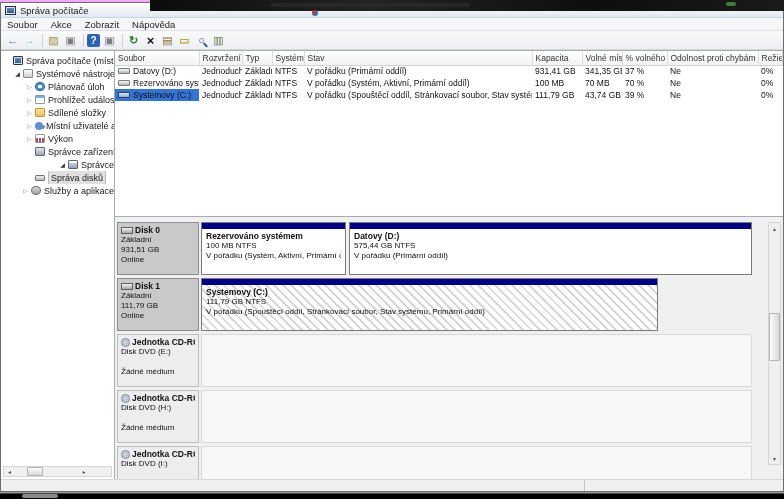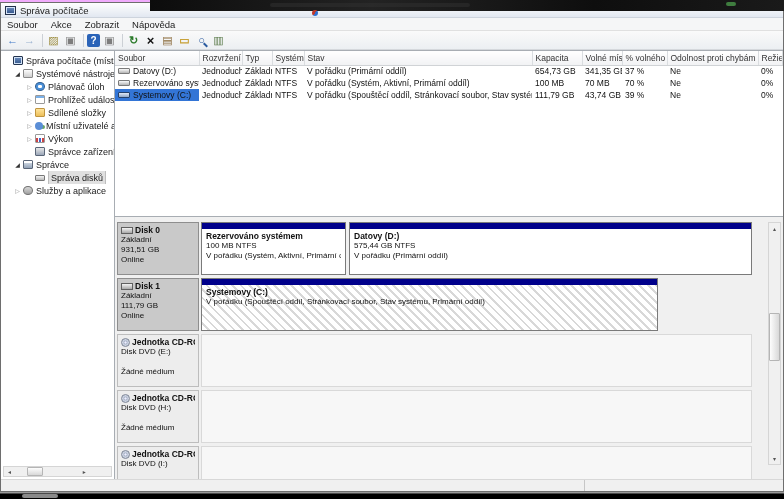--- a/index.html
+++ b/index.html
@@ -46,21 +46,21 @@
   .tb-open::before { content:"▭"; color:#c8a23a; font-weight:bold; }
   .tb-find::before { content:"○"; color:#2a5a9f; font-weight:bold; }
   .tb-find::after { content:""; position:absolute; width:5px; height:2px; background:#2a5a9f; right:1px; bottom:2px; transform:rotate(45deg); }
   .tb-book::before { content:"▥"; color:#5a7a4a; }
 
   .main { flex:1 1 auto; display:flex; border-top:1px solid #a8adb3; min-height:0; }
 
   
   .tree-pane { width:114px; background:#fff; border-right:1px solid #a8adb3; position:relative; padding-top:3px; overflow:hidden; flex:0 0 auto; }
   .titem { display:flex; align-items:center; height:13px; font-size:9px; color:#1a1a1a; white-space:nowrap; overflow:hidden; cursor:default; }
-  .lvl0 { padding-left:2px; } .lvl1 { padding-left:12px; } .lvl2 { padding-left:24px; }
+  .lvl0 { padding-left:2px; } .lvl1 { padding-left:12px;justify-content:flex-end; } .lvl2 { padding-left:24px; }
   .exp { width:9px; font-size:6px; color:#8a8a8a; flex:0 0 auto; text-align:center; }
   .exp.open { color:#333; }
   .tlabel { overflow:hidden; white-space:nowrap; }
   .titem.selected .tlabel { background:#e0e0e0; border:1px solid #bdbdbd; border-radius:2px; padding:8px 2px; }
   .ti { width:10px; height:9px; display:inline-block; margin:0 3px 0 1px; flex:0 0 auto; border-radius:1px; }
   .ti-computer { background:linear-gradient(#6f8fc0,#33568a); border:1px solid #24344f; box-shadow:inset 0 0 0 1px #cfe0f5; }
   .ti-tools { background:linear-gradient(#fdfdfd,#cfcfcf); border:1px solid #8a8a8a; }
   .ti-clock { border-radius:50%; background:radial-gradient(circle,#fff 32%,#4a90d9 38%); border:1px solid #2a5a90; }
   .ti-event { background:#fff; border:1px solid #999; box-shadow:inset 0 2px 0 #7ab0e8; }
   .ti-folder { background:linear-gradient(#ffe49a,#edbf5a); border:1px solid #c09540; }
@@ -271,21 +271,21 @@
               <th>% volného ...</th>
               <th>Odolnost proti chybám</th>
               <th>Režie</th>
             </tr>
             <tr>
               <td><span class="ic-volume"></span><span>Datovy (D:)</span></td>
               <td>Jednoduchý</td>
               <td>Základní</td>
               <td>NTFS</td>
               <td>V pořádku (Primární oddíl)</td>
-              <td>654,73 GB</td>
+              <td>931,41 GB</td>
               <td>341,35 GB</td>
               <td>37 %</td>
               <td>Ne</td>
               <td>0%</td>
             </tr>
             <tr>
               <td><span class="ic-volume"></span><span>Rezervováno systémem</span></td>
               <td>Jednoduchý</td>
               <td>Základní</td>
               <td>NTFS</td>
@@ -353,20 +353,21 @@
                   </div>
                 <div>Základní</div>
                 <div>111,79 GB</div>
                 <div>Online</div>
               </div>
               <div class="parts">
                 <div class="part hatch d1part">
                   <div class="pstripe"></div>
                   <div class="pbody">
                     <div class="pname">Systemovy  (C:)</div>
+                    <div>111,79 GB NTFS</div>
                     <div>V pořádku (Spouštěcí oddíl, Stránkovací soubor, Stav systému, Primární oddíl)</div>
                   </div>
                 </div>
                 <div class="spacer-after"></div>
               </div>
             </div>
 
             <div class="grow">
               <div class="gcell cd">
                 <div class="gname">

